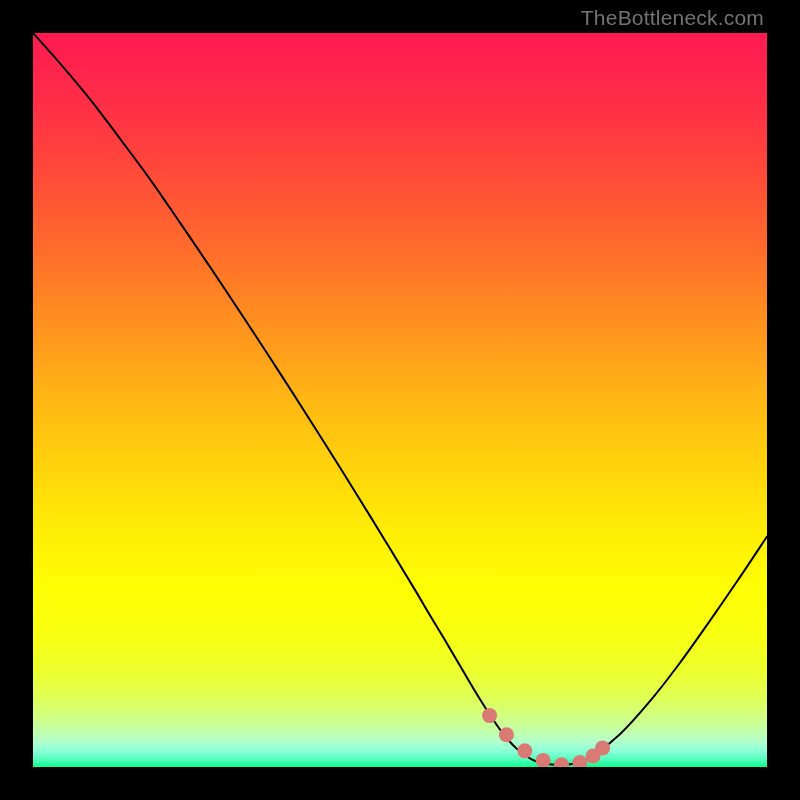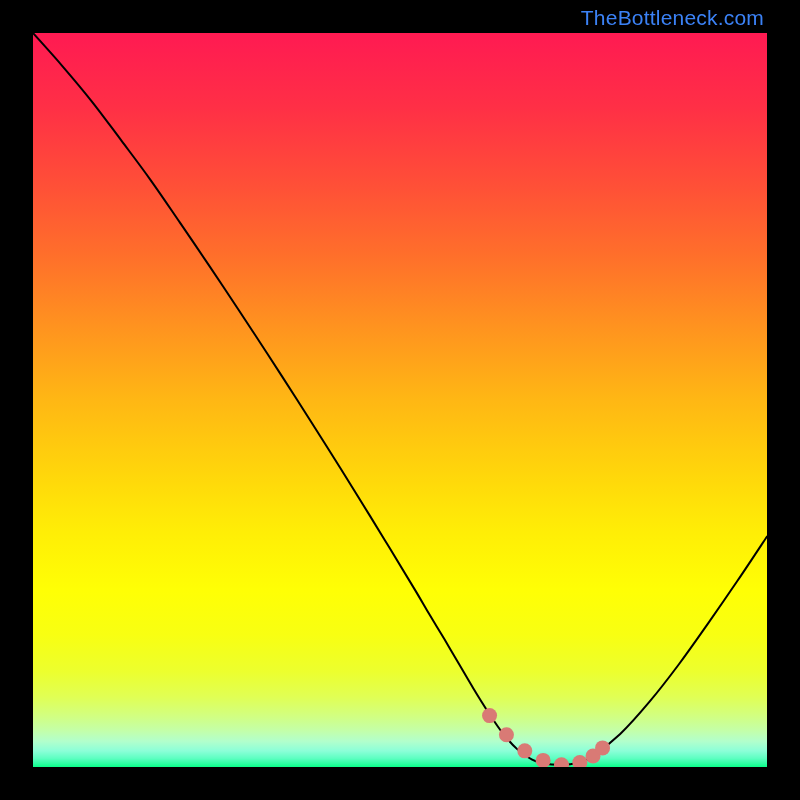--- a/index.html
+++ b/index.html
@@ -16,21 +16,21 @@
     left: 33px;
     top: 33px;
     width: 734px;
     height: 734px;
     overflow: hidden;
   }
   .watermark {
     position: absolute;
     top: 6px;
     right: 36px;
-    color: #3b82f6;
+    color: #737373;
     font-size: 21px;
     font-weight: 500;
     letter-spacing: 0.2px;
     z-index: 10;
   }
   .gradient {
     position: absolute;
     inset: 0;
     z-index: 1;
   }

